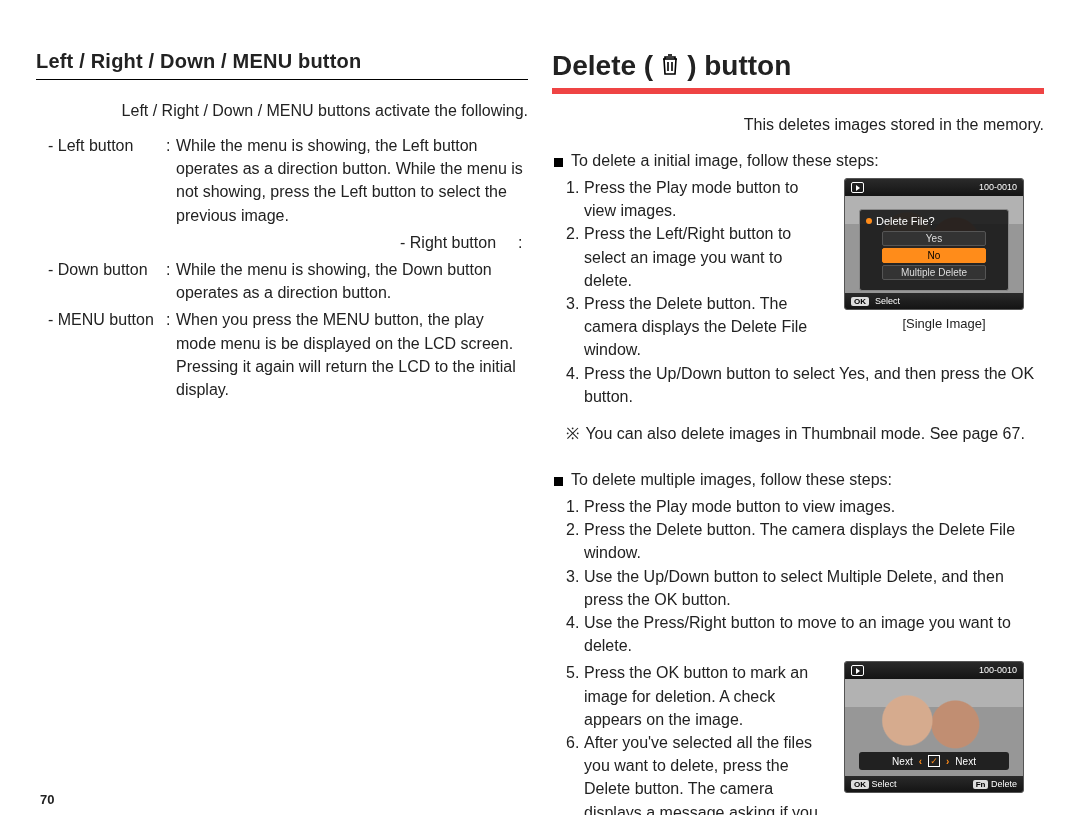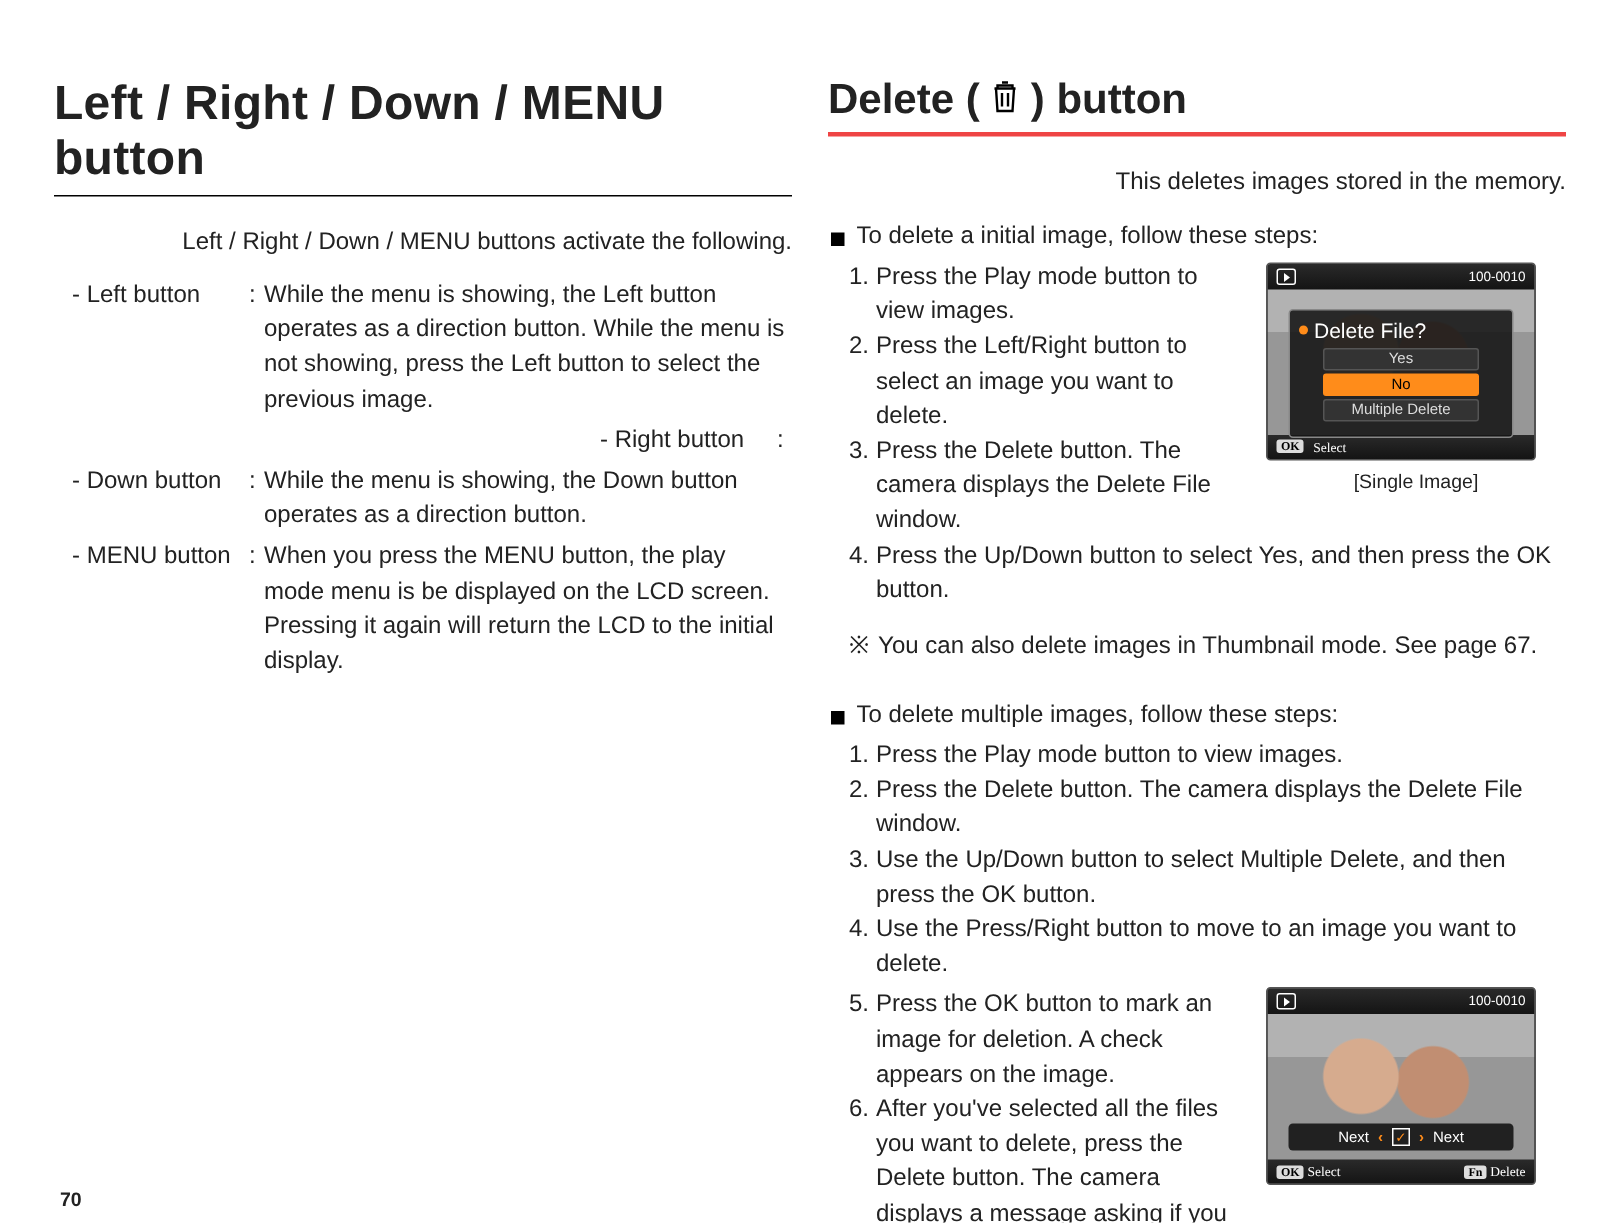--- a/index.html
+++ b/index.html
@@ -16,28 +16,28 @@
     display: flex;
     padding: 50px 36px 20px 36px;
     gap: 24px;
     box-sizing: border-box;
   }
   .col {
     flex: 1 1 50%;
     min-width: 0;
   }
   h1.section-title {
-    font-size: 32px;
+    font-size: 20px;
     font-weight: bold;
     margin: 0 0 4px 0;
     padding-bottom: 6px;
     border-bottom: 1px solid #000;
     letter-spacing: 0.2px;
   }
-  .title-row { display:flex; align-items:baseline; gap:6px; border-bottom:3px solid #ef4444; padding-bottom:6px; margin-bottom:22px;}
+  .title-row { display:flex; align-items:baseline; gap:6px; border-bottom:6px solid #ef4444; padding-bottom:6px; margin-bottom:22px;}
   .title-row .t { font-size:28px; font-weight:bold; }
   .title-row svg { position:relative; top:2px;}
   p.lead {
     font-size: 16px;
     margin: 22px 0 14px 6px;
     text-align: right;
   }
   .defs { margin: 0 0 0 12px; }
   .def-row { display:flex; font-size:16px; line-height:1.45; margin-bottom:4px;justify-content:flex-end; }
   .def-label { width:118px; flex:0 0 118px; }
@@ -66,25 +66,25 @@
     filter:contrast(0.9);
   }
   .topbar { position:relative; z-index:2; display:flex; justify-content:space-between; padding:3px 6px; font-size:9px; color:#fff; background:linear-gradient(#2a2a2a,#141414); }
   .topbar .play-ic { width:11px; height:9px; border:1px solid #fff; border-radius:2px; display:flex; align-items:center; justify-content:center;}
   .topbar .play-ic::before{content:""; border-left:4px solid #fff; border-top:3px solid transparent; border-bottom:3px solid transparent;}
   .dialog {
     position:absolute; left:14px; right:14px; top:30px; z-index:3;
     background:rgba(20,20,20,0.88); border:1px solid #888; border-radius:3px;
     padding:5px 6px 8px;
   }
-  .dialog .dlg-title { color:#fff; font-size:14px; display:flex; align-items:center; gap:4px; margin-bottom:4px;}
+  .dialog .dlg-title { color:#fff; font-size:11px; display:flex; align-items:center; gap:4px; margin-bottom:4px;}
   .dlg-title .dot { width:6px;height:6px;background:#ff8c1a;border-radius:50%; }
   .opt { background:#333; color:#ddd; font-size:10px; text-align:center; border:1px solid #555; border-radius:2px; margin:2px 16px; padding:1px 0;}
   .opt.sel { background:#ff8c1a; color:#000; border-color:#ff8c1a;}
-  .botbar { position:absolute; left:0; right:0; bottom:0; z-index:2; background:linear-gradient(#2a2a2a,#141414); color:#fff; font-size:9px; padding:3px 6px; display:flex; gap:6px; align-items:flex-start;font-family:Liberation Serif, serif;}
+  .botbar { position:absolute; left:0; right:0; bottom:0; z-index:2; background:linear-gradient(#2a2a2a,#141414); color:#fff; font-size:9px; padding:3px 6px; display:flex; gap:6px; align-items:flex-end;}
   .keycap { background:#ddd; color:#000; border-radius:2px; padding:0 3px; font-size:8px; font-weight:bold;}
   .botbar.spread { justify-content:space-between;}
   .prevnext {
     position:absolute; left:14px; right:14px; bottom:22px; z-index:3;
     background:rgba(20,20,20,0.9); border-radius:3px; color:#fff; font-size:10px;
     display:flex; align-items:center; justify-content:center; gap:6px; padding:3px 4px;
   }
   .prevnext .orange{ color:#ff8c1a; font-weight:bold;}
   .chk { width:10px; height:10px; border:1px solid #fff; display:inline-flex; align-items:center; justify-content:center;}
   .chk::after{content:"✓"; color:#ff8c1a; font-size:9px; line-height:1;}

